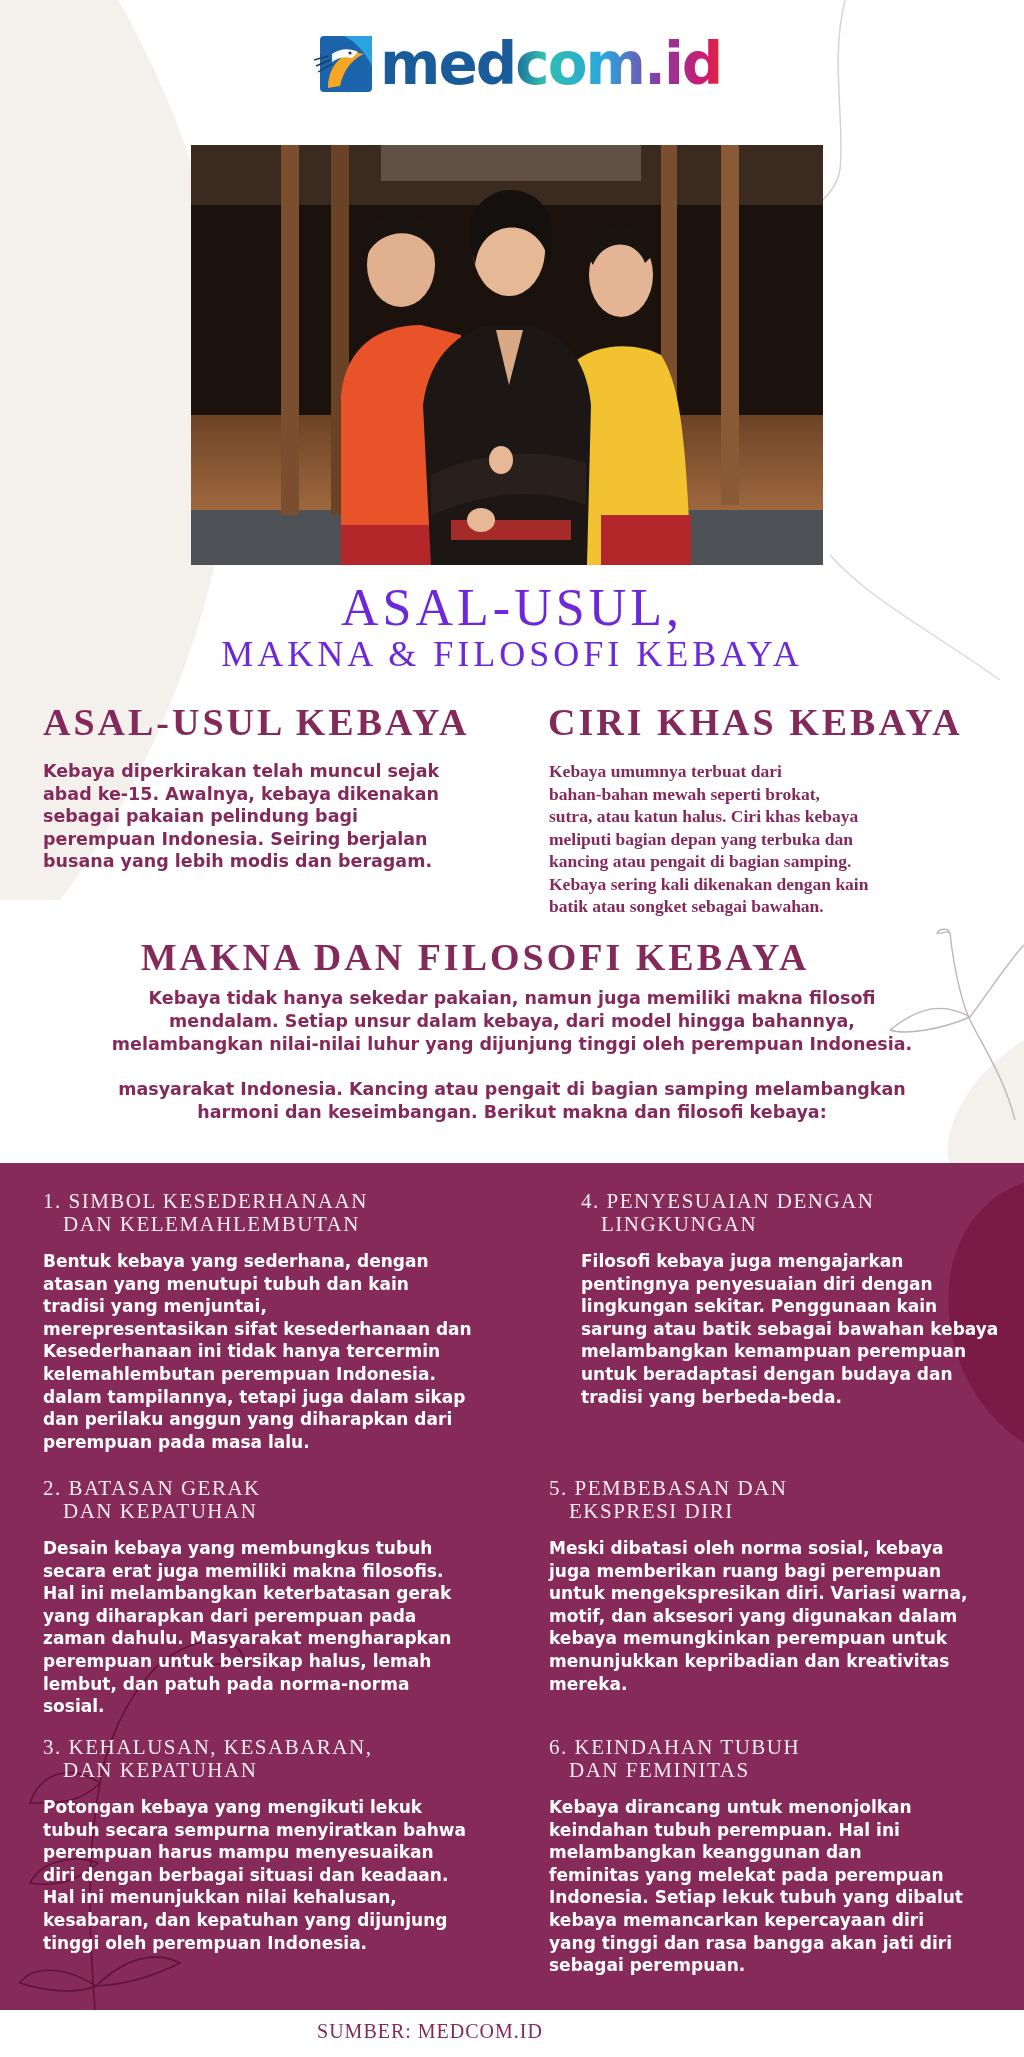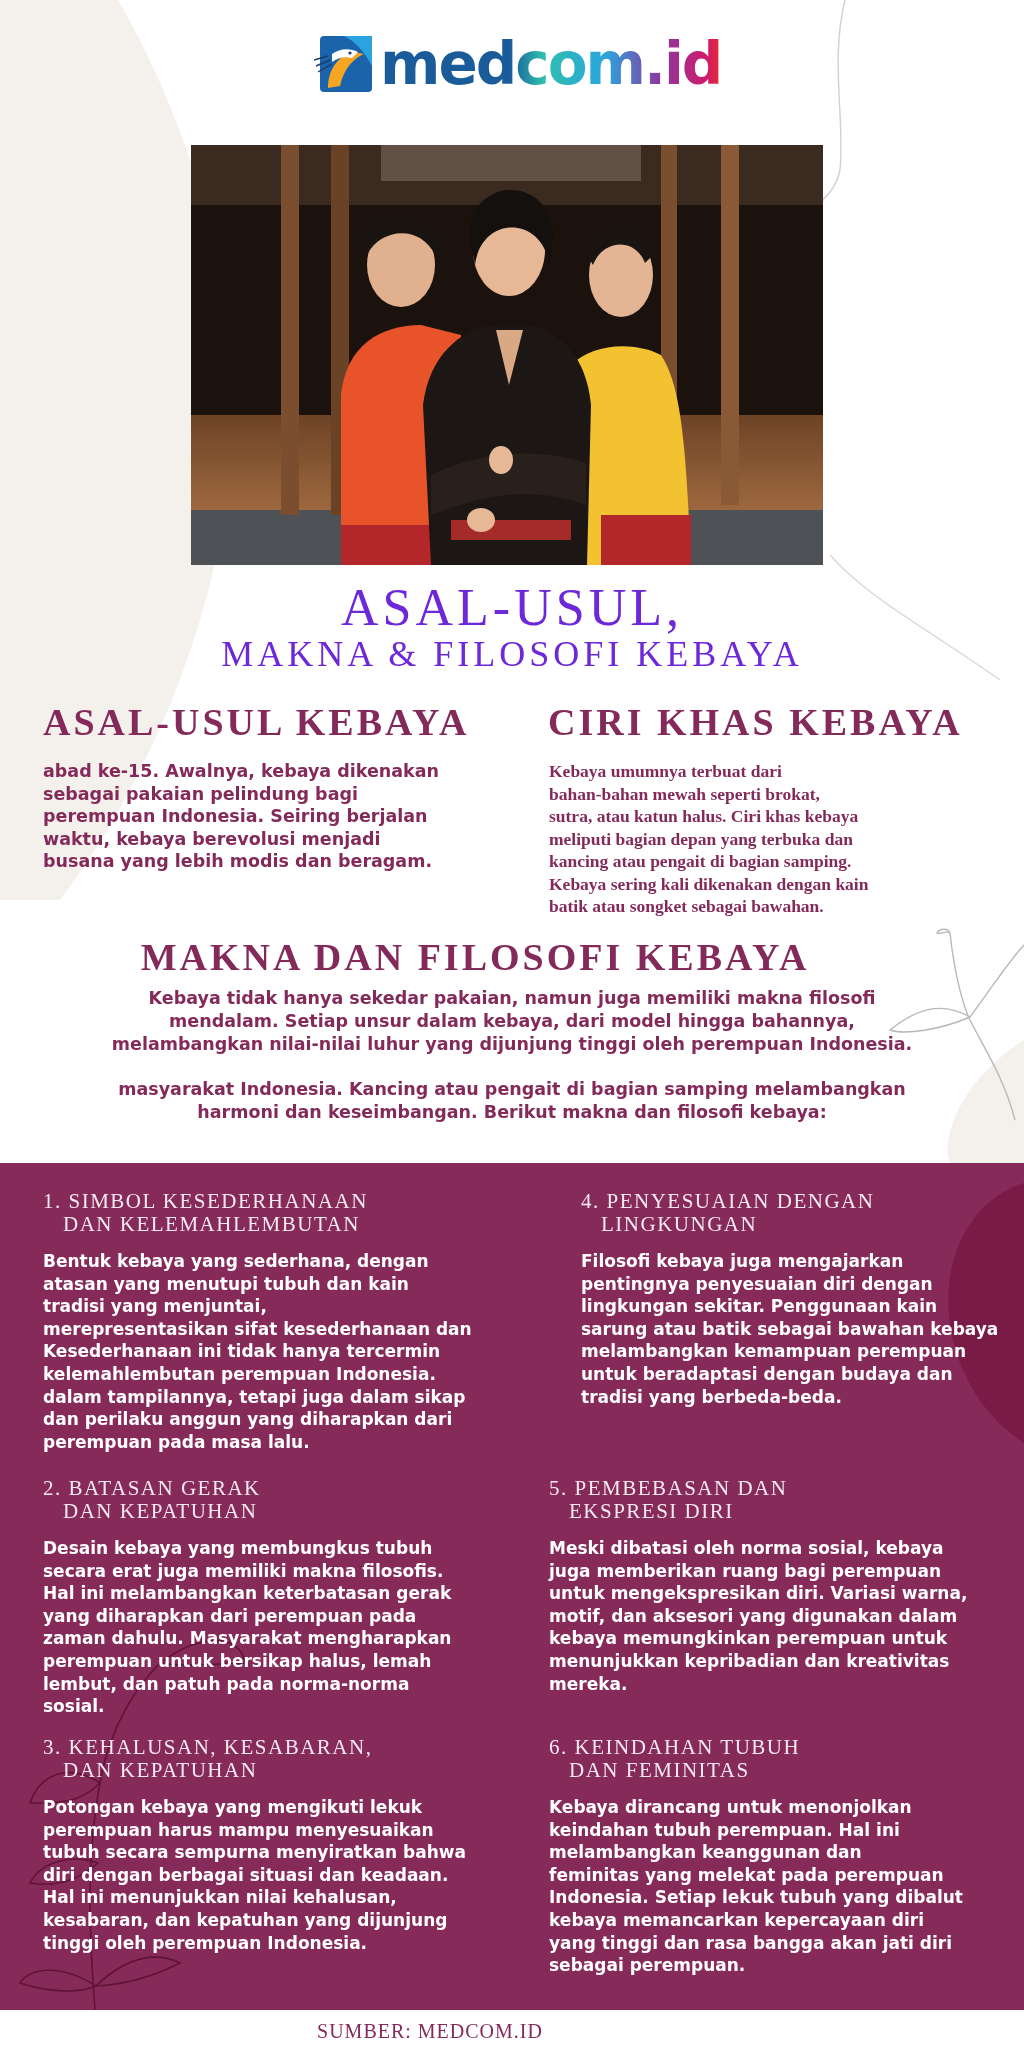--- a/index.html
+++ b/index.html
@@ -101,24 +101,24 @@
     <ellipse cx="310" cy="315" rx="12" ry="14" fill="#e6b896"></ellipse>
     <ellipse cx="290" cy="375" rx="14" ry="12" fill="#e6b896"></ellipse>
   </svg>
 </div>
 
 <h1 class="main-title l1">ASAL-USUL,</h1>
 <h1 class="main-title l2">MAKNA &amp; FILOSOFI KEBAYA</h1>
 
 <h2 class="sec-title" style="left:43px; top:700px;">ASAL-USUL KEBAYA</h2>
 <div class="sec-text" style="left:43px; top:760px; width:460px;">
+  <div>Kebaya diperkirakan telah muncul sejak</div>
   <div>abad ke-15. Awalnya, kebaya dikenakan</div>
   <div>sebagai pakaian pelindung bagi</div>
   <div>perempuan Indonesia. Seiring berjalan</div>
-  <div>waktu, kebaya berevolusi menjadi</div>
   <div>busana yang lebih modis dan beragam.</div>
 </div>
 
 <h2 class="sec-title" style="left:548px; top:700px;">CIRI KHAS KEBAYA</h2>
 <div class="sec-text" style="left:549px; top:760px; width:470px;font-family:Liberation Serif, serif;">
   <div>Kebaya umumnya terbuat dari</div>
   <div>bahan-bahan mewah seperti brokat,</div>
   <div>sutra, atau katun halus. Ciri khas kebaya</div>
   <div>meliputi bagian depan yang terbuka dan</div>
   <div>kancing atau pengait di bagian samping.</div>
@@ -185,22 +185,22 @@
     </div>
   </div>
 
   <div class="item" style="left:43px; top:573px;">
     <div class="item-title">
       <span>3. KEHALUSAN, KESABARAN,</span>
       <span class="l2">DAN KEPATUHAN</span>
     </div>
     <div class="item-text">
       <div>Potongan kebaya yang mengikuti lekuk</div>
+      <div>tubuh secara sempurna menyiratkan bahwa</div>
       <div>perempuan harus mampu menyesuaikan</div>
-      <div>tubuh secara sempurna menyiratkan bahwa</div>
       <div>diri dengan berbagai situasi dan keadaan.</div>
       <div>Hal ini menunjukkan nilai kehalusan,</div>
       <div>kesabaran, dan kepatuhan yang dijunjung</div>
       <div>tinggi oleh perempuan Indonesia.</div>
     </div>
   </div>
 
   <div class="item" style="left:549px; top:27px;margin-left:32px;">
     <div class="item-title">
       <span>4. PENYESUAIAN DENGAN</span>

